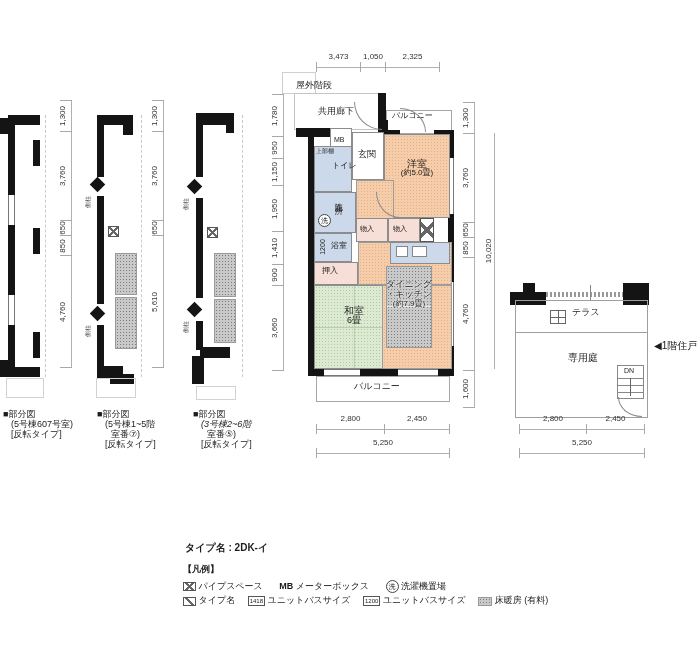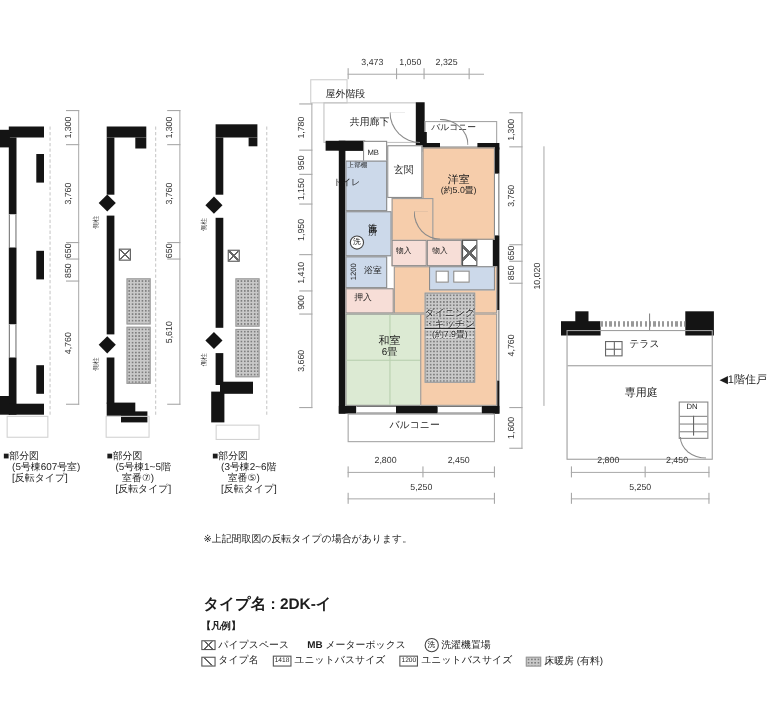--- a/index.html
+++ b/index.html
@@ -46,21 +46,21 @@
 <div id="canvas">
 
   <div class="hchain" style="left:316px;top:62px;width:124px;">
     <div class="hspine"></div>
     <div class="hseg" style="width:44px;">
         <span>3,473</span>
       </div>
     <div class="hseg" style="width:25px;">
         <span>1,050</span>
       </div>
-    <div class="hseg lasth" style="width:42px;text-decoration:underline;">
+    <div class="hseg lasth" style="width:55px;text-decoration:underline;">
         <span>2,325</span>
       </div>
   </div>
 
   <div class="thin" style="left:282px;top:72px;width:34px;height:22px;border-color:#cfcfcf;"></div>
   <div class="lbl" style="left:296px;top:81px;font-size:9px;">屋外階段</div>
   <div class="thin" style="left:294px;top:93px;width:92px;height:37px;border-color:#c4c4c4;"></div>
   <div class="lbl" style="left:318px;top:107px;font-size:9px;font-family:Liberation Serif, serif;">共用廊下</div>
   <div class="wall" style="left:378px;top:93px;width:8px;height:43px;"></div>
   <div class="wall" style="left:296px;top:128px;width:36px;height:9px;"></div>
@@ -85,21 +85,21 @@
   <div class="wall" style="left:438px;top:369px;width:16px;height:7px;"></div>
 
   <div class="room peach" style="left:384px;top:134px;width:66px;height:84px;"></div>
   <div class="room" style="left:330px;top:128px;width:22px;height:26px;background:#fff;"></div>
   <div class="lbl" style="left:334px;top:136px;font-size:7px;">MB</div>
   <div class="room" style="left:352px;top:132px;width:32px;height:48px;background:#fff;"></div>
   <div class="lbl" style="left:358px;top:150px;font-size:9px;">玄関</div>
   <div class="room peach" style="left:356px;top:180px;width:38px;height:62px;border-color:#9c9c9c;"></div>
   <div class="room blue" style="left:314px;top:146px;width:38px;height:46px;"></div>
   <div class="lbl" style="left:316px;top:148px;font-size:6px;">上部棚</div>
-  <div class="lbl" style="left:303px;top:162px;font-size:8px;">トイレ</div>
+  <div class="lbl" style="left:332px;top:162px;font-size:8px;">トイレ</div>
   <div class="room blue" style="left:314px;top:192px;width:42px;height:41px;"></div>
   <div class="lbl" style="left:333px;top:196px;font-size:8px;writing-mode:vertical-rl;letter-spacing:2px;">洗面所</div>
   <div class="circ" style="left:318px;top:214px;width:13px;height:13px;font-size:7px;line-height:12px;">洗</div>
   <div class="room blue" style="left:314px;top:233px;width:38px;height:29px;"></div>
   <div class="vrot" style="left:322px;top:247px;font-size:7px;">1200</div>
   <div class="lbl" style="left:331px;top:242px;font-size:8px;">浴室</div>
   <div class="room pink" style="left:314px;top:262px;width:44px;height:23px;"></div>
   <div class="lbl" style="left:322px;top:267px;font-size:8px;">押入</div>
   <div class="room green" style="left:314px;top:285px;width:80px;height:84px;"></div>
   <div class="abs" style="left:354px;top:286px;width:1px;height:82px;background:#b8cfae;"></div>
@@ -124,21 +124,21 @@
   <div class="lbl" style="left:384px;top:158px;width:66px;text-align:center;">
     <div style="font-size:10px;">洋室</div>
     <div style="font-size:8px;">(約5.0畳)</div>
   </div>
   <div class="lbl" style="left:316px;top:305px;width:76px;text-align:center;">
     <div style="font-size:10px;">和室</div>
     <div style="font-size:9px;">6畳</div>
   </div>
   <div class="lbl" style="left:378px;top:280px;width:62px;text-align:center;text-shadow:0 0 2px #fff,0 0 2px #fff;">
     <div style="font-size:9px;">ダイニング</div>
-    <div style="font-size:9px;text-decoration:underline;">・キッチン</div>
+    <div style="font-size:9px;">・キッチン</div>
     <div style="font-size:8px;">(約7.9畳)</div>
   </div>
 
   <div class="thin" style="left:316px;top:376px;width:134px;height:26px;"></div>
   <div class="lbl" style="left:354px;top:382px;font-size:9px;">バルコニー</div>
 
   <div class="hchain" style="left:316px;top:424px;width:134px;">
     <div class="hspine"></div>
     <div class="hseg" style="width:68px;">
         <span>2,800</span>
@@ -297,21 +297,21 @@
     <div style="padding-left:8px;">[反転タイプ]</div>
   </div>
   <div class="lbl" style="left:97px;top:410px;font-size:9px;">
     <div>■部分図</div>
     <div style="padding-left:8px;">(5号棟1~5階</div>
     <div style="padding-left:14px;">室番⑦)</div>
     <div style="padding-left:8px;">[反転タイプ]</div>
   </div>
   <div class="lbl" style="left:193px;top:410px;font-size:9px;">
     <div>■部分図</div>
-    <div style="padding-left:8px;">(3号棟2~6階</div>
+    <div style="padding-left:8px;font-style:italic;">(3号棟2~6階</div>
     <div style="padding-left:14px;">室番⑤)</div>
     <div style="padding-left:8px;">[反転タイプ]</div>
   </div>
 
   <div>
     <div class="wall" style="left:510px;top:292px;width:36px;height:13px;"></div>
     <div class="wall" style="left:523px;top:283px;width:12px;height:12px;"></div>
     <div class="wall" style="left:623px;top:283px;width:26px;height:22px;"></div>
     <div class="abs" style="left:546px;top:292px;width:77px;height:5px;background:repeating-linear-gradient(90deg,#999 0 2px,#fff 2px 4px);"></div>
     <div class="abs" style="left:590px;top:285px;width:1px;height:15px;background:#888;"></div>
@@ -339,24 +339,23 @@
       </div>
   </div>
   <div class="hchain" style="left:519px;top:448px;width:126px;">
     <div class="hspine"></div>
     <div class="hseg lasth" style="width:126px;">
         <span>5,250</span>
       </div>
   </div>
 
   <div class="lbl" style="left:185px;top:486px;font-size:9px;">
-    <div style="margin-bottom:3px;">※上記間取図の反転タイプの場合があります。</div>
-  </div>
-
-  <div class="lbl" style="left:185px;top:542px;font-size:14px;font-weight:bold;">
+  </div>
+
+  <div class="lbl" style="left:185px;top:542px;font-size:10px;font-weight:bold;">
     <span>タイプ名 :</span>
     <span>2DK-イ</span>
   </div>
 
   <div class="lbl" style="left:183px;top:565px;font-size:9px;font-weight:bold;">【凡例】</div>
   <div class="lbl" style="left:183px;top:580px;font-size:9px;">
     <span class="xbox" style="position:relative;display:inline-block;width:13px;height:9px;vertical-align:middle;"></span>
     <span style="margin-right:14px;">パイプスペース</span>
     <span style="font-weight:bold;">MB</span>
     <span style="margin-right:14px;">メーターボックス</span>

